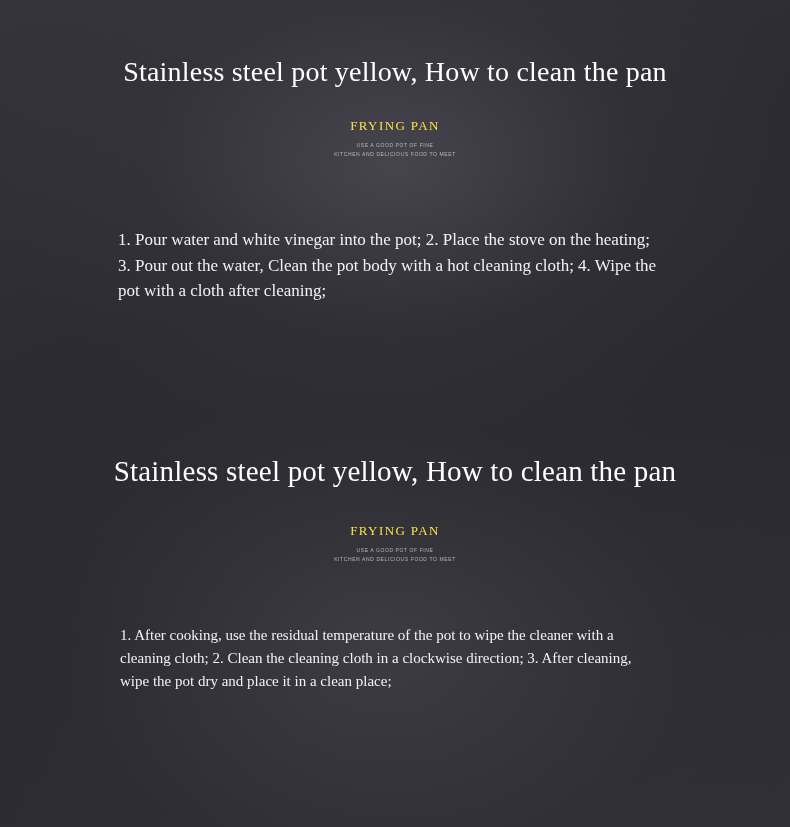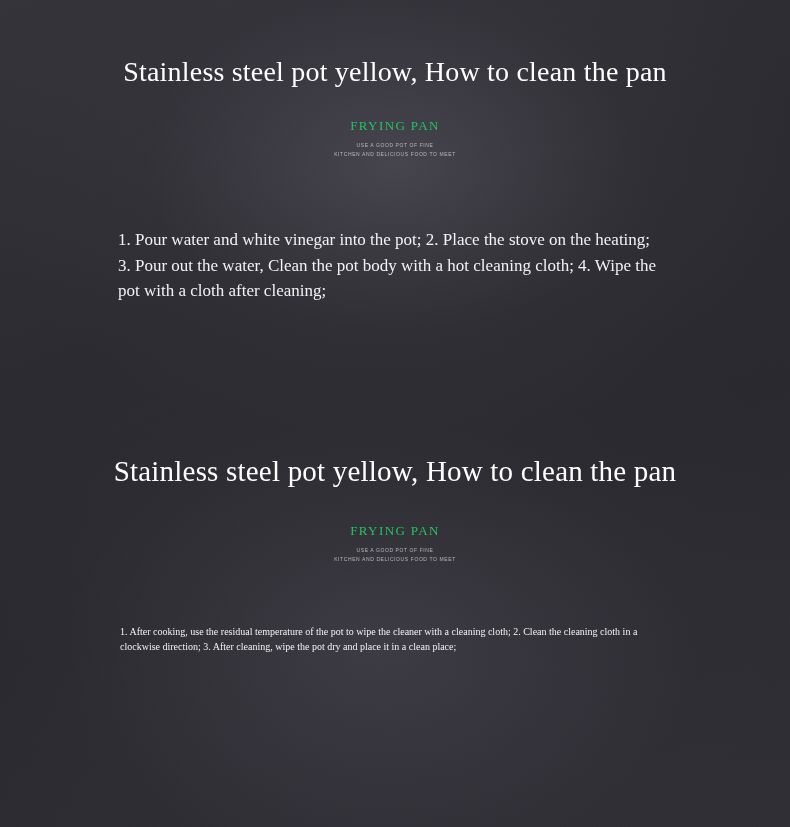--- a/index.html
+++ b/index.html
@@ -39,21 +39,21 @@
     text-align: center;
     color: #ffffff;
     font-weight: normal;
     letter-spacing: 0.2px;
   }
 
   .brand-block {
     text-align: center;
   }
   .brand-name {
-    color: #22c55e;
+    color: #fde047;
     letter-spacing: 1.4px;
     font-family: "Liberation Serif", serif;
   }
   .brand-sub1, .brand-sub2 {
     color: #cfcfd4;
     font-family: "Liberation Sans", sans-serif;
     letter-spacing: 0.6px;
     opacity: 0.82;
   }
 
@@ -85,21 +85,21 @@
     font-size: 29px;
     line-height: 1.2;
   }
   #panel-two .brand-block { margin-top: 34px; }
   #panel-two .brand-name { font-size: 13px; }
   #panel-two .brand-sub1 { font-size: 5px; margin-top: 8px; }
   #panel-two .brand-sub2 { font-size: 5px; margin-top: 3px; }
   #panel-two .body-text {
     width: 530px;
     margin: 62px 0 0 120px;
-    font-size: 10px;
+    font-size: 15px;
     line-height: 1.55;
   }
 </style>
 </head>
 <body>
 
 <div class="backdrop"></div>
 
 <div class="content">
 

